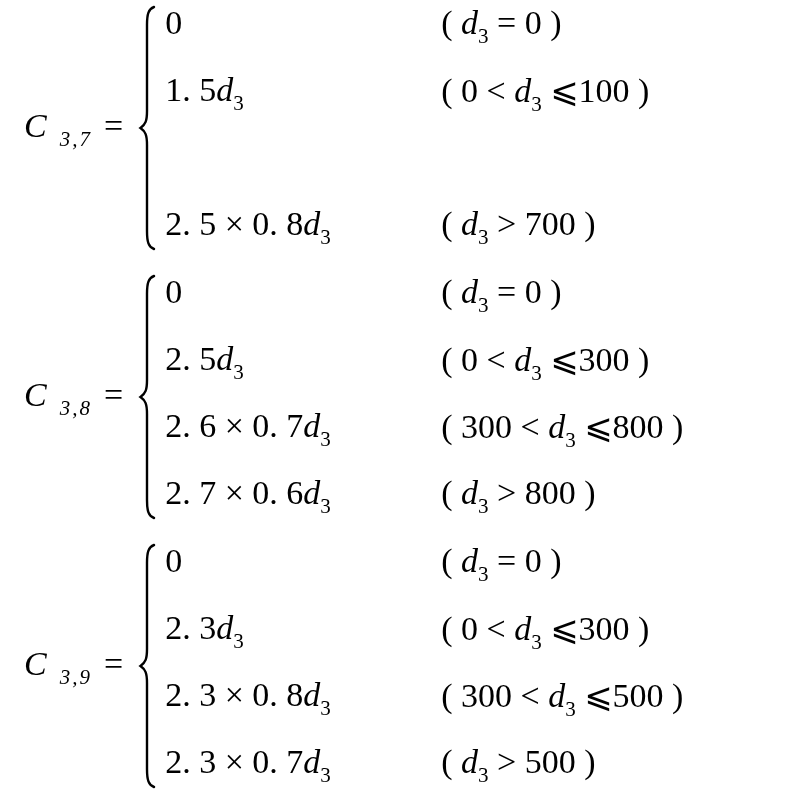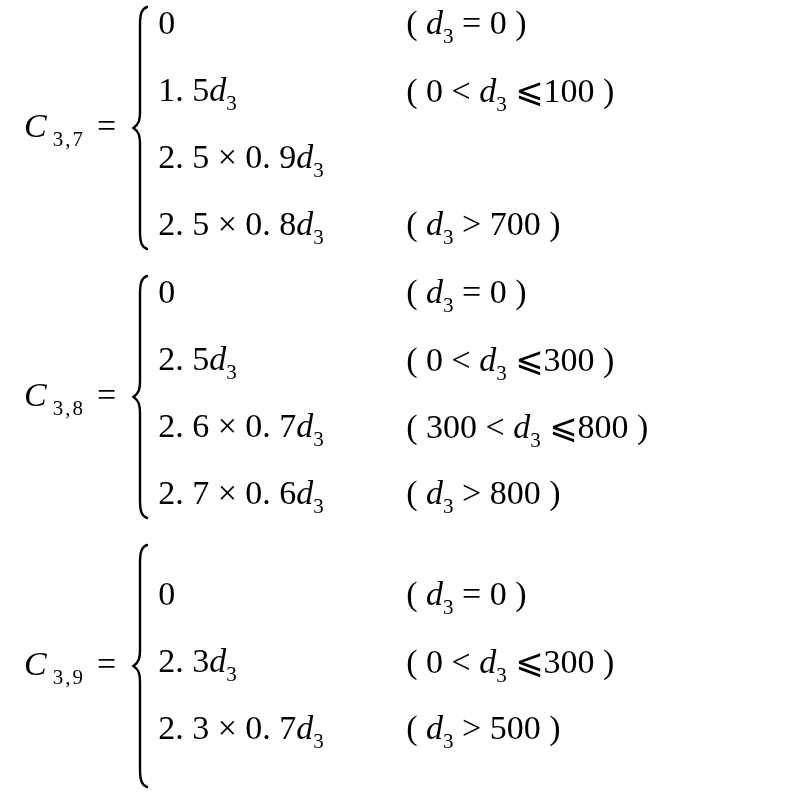--- a/index.html
+++ b/index.html
@@ -12,47 +12,46 @@
   .equation {
     height: 269px;
     display: flex;
     align-items: center;
     padding-left: 24px;
     box-sizing: border-box;
   }
   .lhs { white-space: nowrap; flex-shrink: 0; margin-bottom: 10px; }
   .it  { font-style: italic; }
   .sub { font-size: 21px; vertical-align: -9px; }
-  .lhs-sub { letter-spacing: 2px; margin-left: 6px; }
+  .lhs-sub { letter-spacing: 2px; margin-left: 13px; font-style: italic; }
   .eq  { margin: 0 14px 0 12px; }
   .brace { flex-shrink: 0; margin-right: 8px; margin-bottom: 14px; }
   .cases { display: flex; flex-direction: column; flex: 1; margin-bottom: 16px; }
   .case { height: 67px; display: flex; align-items: center; }
   .expr { width: 248px; flex-shrink: 0; white-space: nowrap; }
-  .cond { white-space: nowrap; }
+  .cond { white-space: nowrap; margin-left: 28px; }
 </style>
 </head>
 <body>
 
 <div class="equation">
   <div class="lhs"><span class="it">C</span><span class="sub lhs-sub">3,7</span><span class="eq">=</span></div>
   <svg class="brace" width="20" height="246" viewBox="0 0 20 246">
     <path d="M17 2 C11.5 4 10 9 10 20 L10 106 C10 116 8.5 119.5 3.5 123 C8.5 126.5 10 130 10 140 L10 226 C10 237 11.5 242 17 244" fill="none" stroke="#000000" stroke-width="2.4" stroke-linecap="round"></path>
   </svg>
   <div class="cases">
     <div class="case">
       <div class="expr"><span>0</span><span class="it"></span><span class="sub"></span></div>
       <div class="cond"><span>( </span><span class="it">d</span><span class="sub">3</span><span> = 0 )</span></div>
     </div>
     <div class="case">
       <div class="expr"><span>1. 5</span><span class="it">d</span><span class="sub">3</span></div>
       <div class="cond"><span>( 0 &lt; </span><span class="it">d</span><span class="sub">3</span><span> ⩽100 )</span></div>
     </div>
     <div class="case">
-      <div class="expr"><span>2. 5 × 0. 9</span><span class="it">d</span><span class="sub">3</span></div>
     </div>
     <div class="case">
       <div class="expr"><span>2. 5 × 0. 8</span><span class="it">d</span><span class="sub">3</span></div>
       <div class="cond"><span>( </span><span class="it">d</span><span class="sub">3</span><span> &gt; 700 )</span></div>
     </div>
   </div>
 </div>
 
 <div class="equation">
   <div class="lhs"><span class="it">C</span><span class="sub lhs-sub">3,8</span><span class="eq">=</span></div>
@@ -87,17 +86,21 @@
   <div class="cases">
     <div class="case">
       <div class="expr"><span>0</span><span class="it"></span><span class="sub"></span></div>
       <div class="cond"><span>( </span><span class="it">d</span><span class="sub">3</span><span> = 0 )</span></div>
     </div>
     <div class="case">
       <div class="expr"><span>2. 3</span><span class="it">d</span><span class="sub">3</span></div>
       <div class="cond"><span>( 0 &lt; </span><span class="it">d</span><span class="sub">3</span><span> ⩽300 )</span></div>
     </div>
     <div class="case">
+      <div class="expr"><span>2. 3 × 0. 8</span><span class="it">d</span><span class="sub">3</span></div>
+      <div class="cond"><span>( 300 &lt; </span><span class="it">d</span><span class="sub">3</span><span> ⩽500 )</span></div>
+    </div>
+    <div class="case">
       <div class="expr"><span>2. 3 × 0. 7</span><span class="it">d</span><span class="sub">3</span></div>
       <div class="cond"><span>( </span><span class="it">d</span><span class="sub">3</span><span> &gt; 500 )</span></div>
     </div>
   </div>
 </div>
 
 </body></html>

